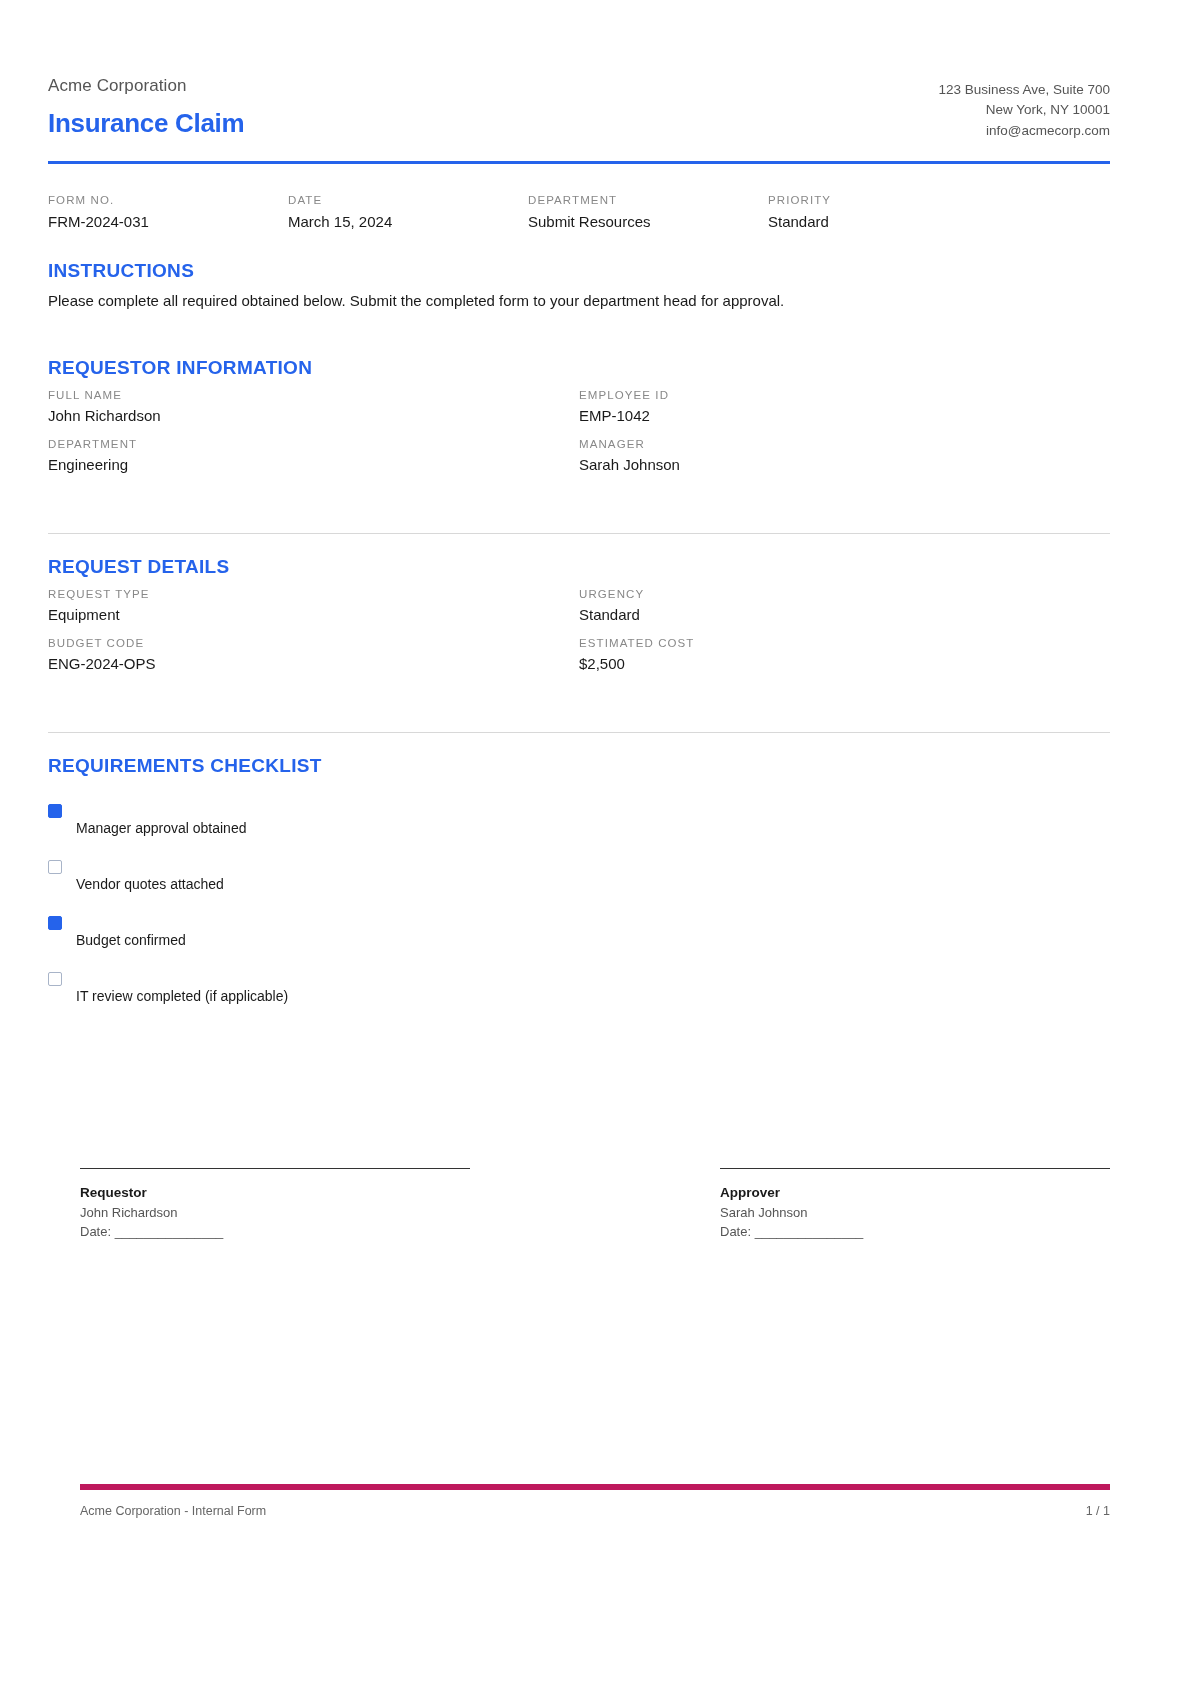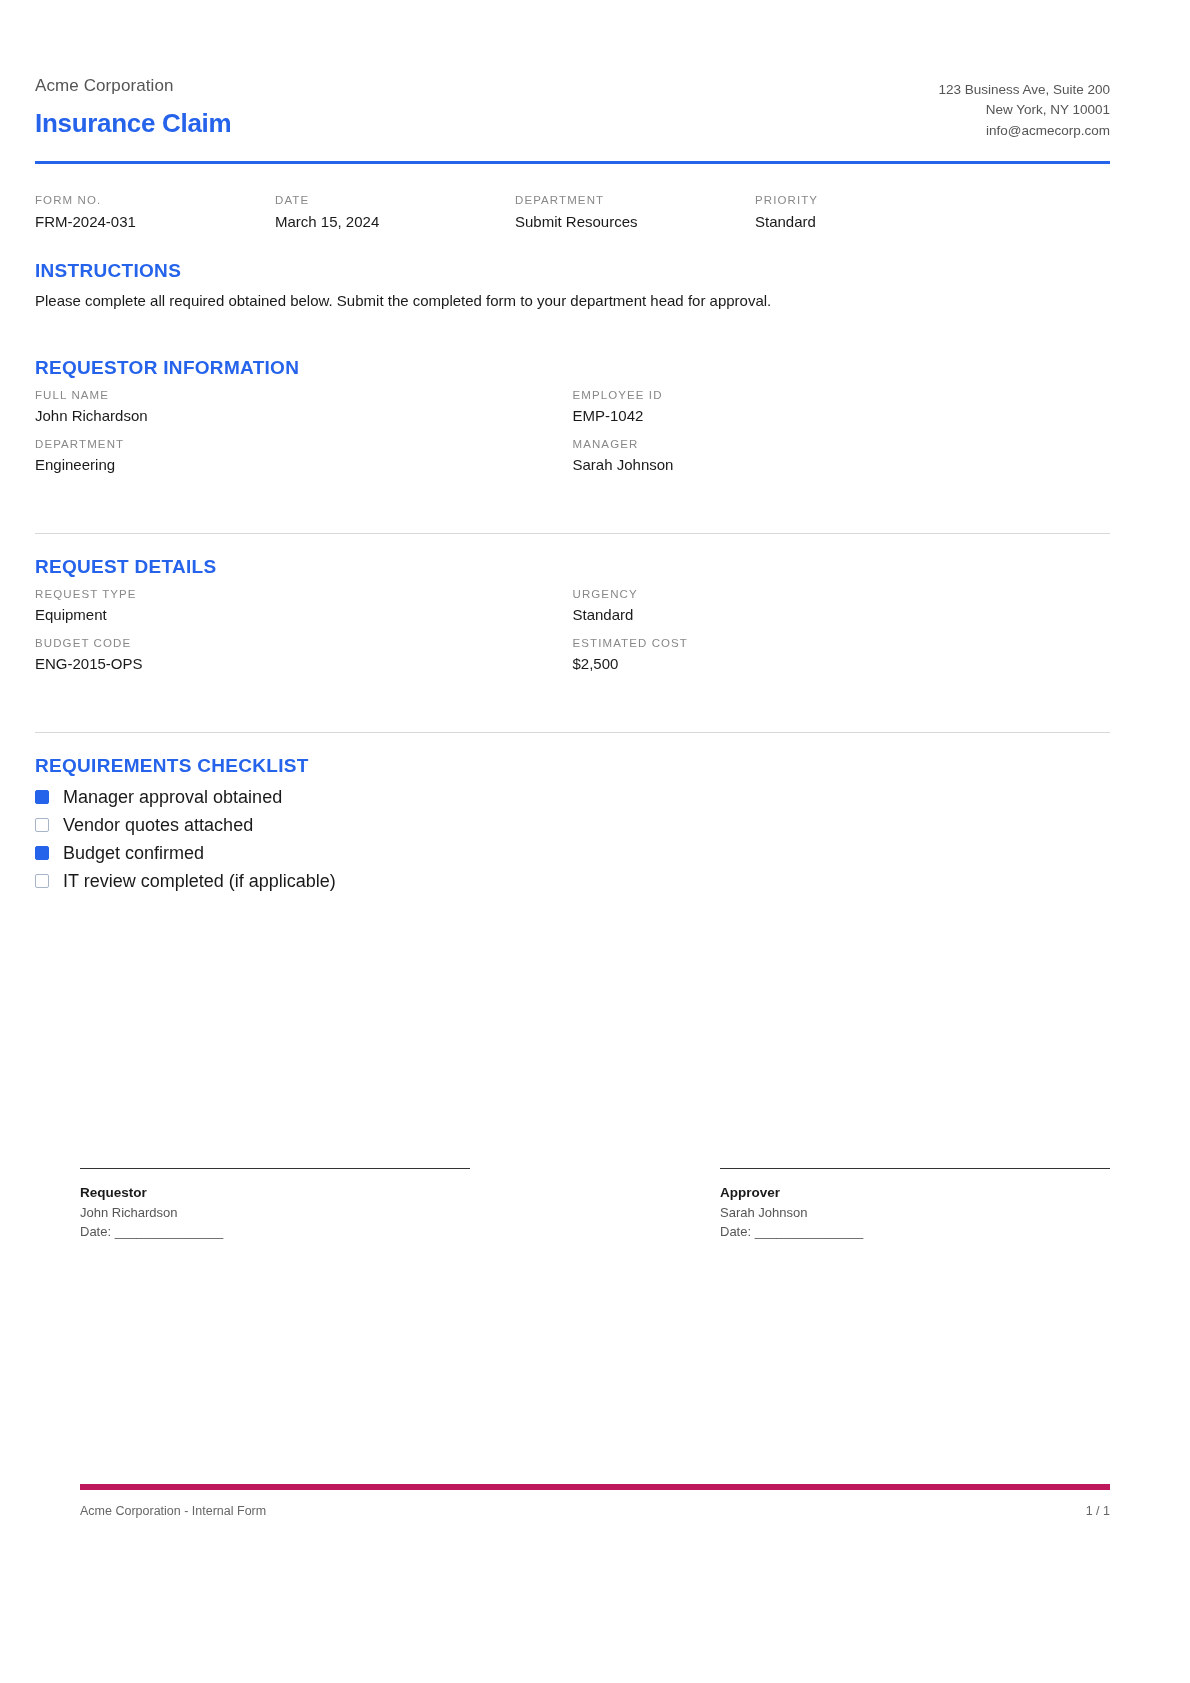--- a/index.html
+++ b/index.html
@@ -12,21 +12,21 @@
     height: 1683px;
     font-family: "Liberation Sans", sans-serif;
     color: #1a1a1a;
     position: relative;
   }
   .page {
     position: relative;
     width: 1190px;
     height: 1683px;
     box-sizing: border-box;
-    padding: 60px 80px 0 35px;
+    padding: 60px 80px 0 48px;
   }
 
   
   .header {
     display: flex;
     justify-content: space-between;
     align-items: flex-start;
   }
   .company-name {
     font-size: 17px;
@@ -128,22 +128,23 @@
     background: #ffffff;
     box-sizing: border-box;
     margin-right: 14px;
     flex: none;
   }
   .checkbox.checked {
     background: #2563eb;
     border-color: #2563eb;
   }
   .check-label {
-    font-size: 18px;
-    color: #1a1a1a;
+    font-size: 14px;
+    color: #1a1a1a;
+    margin-top: 33px;
   }
 
   
   .signatures {
     position: absolute;
     left: 80px;
     right: 80px;
     top: 1168px;
     display: flex;
     justify-content: space-between;
@@ -188,21 +189,21 @@
 <body>
 
 <div class="page">
 
   <div class="header">
     <div>
       <div class="company-name">Acme Corporation</div>
       <div class="doc-title">Insurance Claim</div>
     </div>
     <div class="company-address">
-      <div>123 Business Ave, Suite 200</div>
+      <div>123 Business Ave, Suite 700</div>
       <div>New York, NY 10001</div>
       <div>info@acmecorp.com</div>
     </div>
   </div>
   <div class="header-rule"></div>
 
   <div class="meta-row">
     <div class="meta-col">
       <div class="meta-label">FORM NO.</div>
       <div class="meta-value">FRM-2024-031</div>
@@ -256,21 +257,21 @@
       <div class="field">
         <div class="field-label">REQUEST TYPE</div>
         <div class="field-value">Equipment</div>
       </div>
       <div class="field">
         <div class="field-label">URGENCY</div>
         <div class="field-value">Standard</div>
       </div>
       <div class="field">
         <div class="field-label">BUDGET CODE</div>
-        <div class="field-value">ENG-2015-OPS</div>
+        <div class="field-value">ENG-2024-OPS</div>
       </div>
       <div class="field">
         <div class="field-label">ESTIMATED COST</div>
         <div class="field-value">$2,500</div>
       </div>
     </div>
   </div>
 
   <div class="divider"></div>
 

